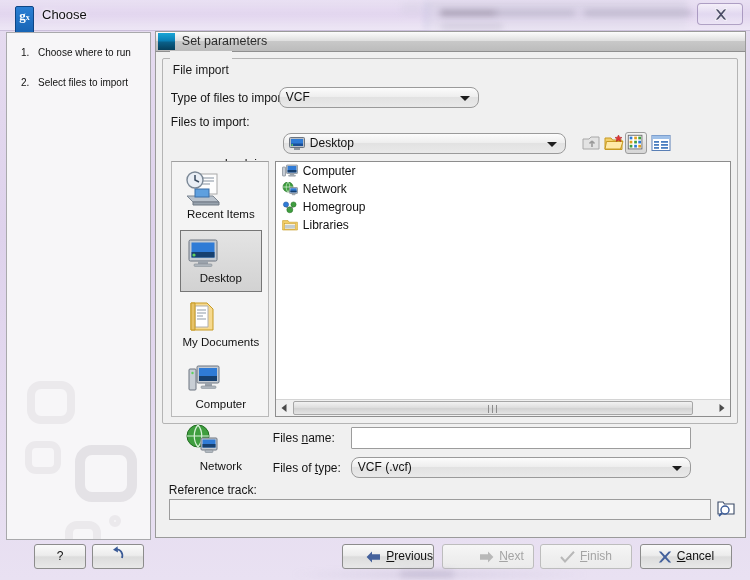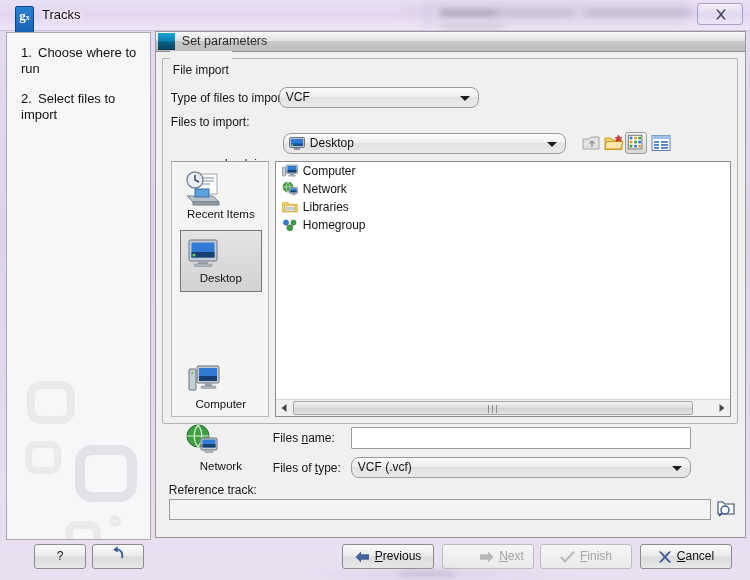--- a/index.html
+++ b/index.html
@@ -116,21 +116,21 @@
   }
   #wm1 { left: 20px; top: 348px; width: 48px; height: 43px; border-width: 8px; border-radius: 14px;}
   #wm2 { left: 18px; top: 408px; width: 36px; height: 33px; border-width: 7px; border-radius: 11px;}
   #wm3 { left: 68px; top: 412px; width: 62px; height: 57px; border-width: 10px; border-radius: 17px; border-color:#e4e2e6;}
   #wm4 { left: 58px; top: 488px; width: 36px; height: 40px; border-width: 8px; border-radius: 12px;}
   #wm5 { left: 102px; top: 482px; width: 12px; height: 12px; border-width: 5px; border-radius: 7px;}
 
   .step {
     position: relative;
     padding: 0 0 0 14px;
-    font-size: 13px;
+    font-size: 10px;
     color: #111;
     line-height: 16px;
   }
   #step1 { margin-top: 12px; }
   #step2 { margin-top: 14px; }
   .step .num { display:inline-block; width: 17px; }
 
   
   #rightpane {
     position: relative;
@@ -320,41 +320,41 @@
     white-space: nowrap;
   }
   .btn.disabled {
     color: #a4a4a4;
     border-color: #bdbdbd;
     background: linear-gradient(180deg,#f6f6f6 0%, #efefef 50%, #ebebeb 100%);
     cursor: default;
   }
   #btn-help { left: 30px; width: 52px; }
   #btn-undo { left: 88px; width: 52px; }
-  #btn-previous { left: 338px; width: 92px; }
+  #btn-previous { left: 338px; width: 92px; text-align: right; }
   #btn-next     { left: 438px; width: 92px; padding-left: 27px; }
   #btn-finish   { left: 536px; width: 92px; }
   #btn-cancel   { left: 636px; width: 92px; }
   .btn .bico { display:inline-block; vertical-align:-3px; margin-right: 5px; }
   u { text-decoration: underline; }
 </style>
 </head>
 <body>
 
 <div id="window">
 
   <div id="titlebar">
     <div class="blur-smear" id="smear-tab"></div>
     <div class="blur-smear" id="smear-panel"></div>
     <div class="blur-smear" id="smear-text1"></div>
     <div class="blur-smear" id="smear-text2"></div>
     <div class="blur-smear" id="smear-text3"></div>
 
     <div id="app-icon">g<span class="sub">x</span></div>
-    <div id="window-title">Tracks</div>
+    <div id="window-title">Choose</div>
 
     <div id="close-button">
       <svg width="16" height="14" viewBox="0 0 16 14">
         <path d="M2,1 L5,1 L8,4.5 L11,1 L14,1 L9.5,6.5 L14,12 L11,12 L8,8.5 L5,12 L2,12 L6.5,6.5 Z" fill="#4a4a66" stroke="#ffffff" stroke-width="0.8"></path>
       </svg>
     </div>
   </div>
 
   <div id="client">
 
@@ -468,20 +468,34 @@
                   <rect x="8" y="6" width="28" height="21" rx="1.5" fill="#c5cbd2" stroke="#6d7580"></rect>
                   <rect x="10.5" y="8.5" width="23" height="15" fill="#2f7bd6"></rect>
                   <rect x="10.5" y="18" width="23" height="5.5" fill="#17406f"></rect>
                   <circle cx="13" cy="21" r="1.6" fill="#5fd35f"></circle>
                   <rect x="17" y="27" width="10" height="3" fill="#9aa2ab"></rect>
                   <rect x="13" y="30" width="18" height="2.4" rx="1" fill="#b2b9c1" stroke="#80888f" stroke-width="0.6"></rect>
                 </svg>
                 <span class="nm">Desktop</span>
               </div>
 
+              <div class="shortcut" id="sc-docs">
+                <svg class="ic" viewBox="0 0 44 38">
+                  <path d="M10,5 L26,5 L32,11 L32,32 L10,32 Z" fill="#f6d98e" stroke="#c79a22"></path>
+                  <path d="M14,8 L27,8 L27,29 L14,29 Z" fill="#ffffff" stroke="#b0b0b0"></path>
+                  <g stroke="#9aa4b0" stroke-width="1.1">
+                      <path d="M16,12 H25"></path>
+                      <path d="M16,15 H25"></path>
+                      <path d="M16,18 H22"></path>
+                      <path d="M16,21 H25"></path>
+                    </g>
+                  <path d="M10,5 L14,5 L14,32 L10,32 Z" fill="#e6c268" stroke="#c79a22"></path>
+                </svg>
+                <span class="nm">My Documents</span>
+              </div>
 
               <div class="shortcut" id="sc-computer">
                 <svg class="ic" viewBox="0 0 44 38">
                   <rect x="8" y="9" width="7" height="21" rx="1" fill="#c8ced5" stroke="#6d7580"></rect>
                   <circle cx="11.5" cy="13" r="1.2" fill="#5fd35f"></circle>
                   <rect x="16" y="6" width="22" height="17" rx="1.2" fill="#c5cbd2" stroke="#6d7580"></rect>
                   <rect x="18" y="8" width="18" height="13" fill="#2f7bd6"></rect>
                   <rect x="18" y="16" width="18" height="5" fill="#17406f"></rect>
                   <rect x="24" y="23" width="7" height="3" fill="#9aa2ab"></rect>
                   <rect x="20" y="26" width="15" height="2.4" rx="1" fill="#b2b9c1" stroke="#80888f" stroke-width="0.6"></rect>
@@ -515,41 +529,41 @@
               </div>
               <div class="fileitem">
                 <svg class="fic" viewBox="0 0 16 14">
                   <circle cx="6" cy="5" r="5" fill="#3f9e3f" stroke="#1f6b1f" stroke-width="0.6"></circle>
                   <path d="M1,5 H11 M6,0 C3.6,2.6 3.6,7.4 6,10 C8.4,7.4 8.4,2.6 6,0" stroke="#d8f0d8" stroke-width="0.7" fill="none"></path>
                   <rect x="7.5" y="5.5" width="8" height="6" rx="0.6" fill="#c5cbd2" stroke="#6d7580" stroke-width="0.6"></rect>
                   <rect x="8.4" y="6.3" width="6.2" height="4" fill="#2f7bd6"></rect>
                   <rect x="8.4" y="8.6" width="6.2" height="1.7" fill="#17406f"></rect>
                   <rect x="10" y="11.6" width="3.2" height="1.3" rx="0.5" fill="#b2b9c1" stroke="#80888f" stroke-width="0.4"></rect>
                 </svg><span>Network</span>
+              </div>
+              <div class="fileitem">
+                <svg class="fic" viewBox="0 0 16 14">
+                  <circle cx="4" cy="4.5" r="2.6" fill="#2f7bd6" stroke="#1a4f96" stroke-width="0.5"></circle>
+                  <circle cx="11.5" cy="4.5" r="2.6" fill="#3f9e3f" stroke="#1f6b1f" stroke-width="0.5"></circle>
+                  <circle cx="7.8" cy="9.8" r="3" fill="#3f9e3f" stroke="#1f6b1f" stroke-width="0.5"></circle>
+                  <path d="M4,7 L7,8.5 M11.5,7 L9,8.5" stroke="#7a7a7a" stroke-width="0.8"></path>
+                </svg><span>Homegroup</span>
               </div>
               <div class="fileitem">
                 <svg class="fic" viewBox="0 0 16 14">
                   <path d="M0.6,2.6 L6,2.6 L7.2,4.2 L15.4,4.2 L15.4,12 L0.6,12 Z" fill="#f2cf6a" stroke="#c79a22" stroke-width="0.6"></path>
                   <rect x="2.4" y="5.6" width="11.2" height="5.6" fill="#f9f0d6" stroke="#c79a22" stroke-width="0.5"></rect>
                   <g stroke="#7fa0c8" stroke-width="0.9">
                       <path d="M4,7 V10.4"></path>
                       <path d="M6,7 V10.4"></path>
                       <path d="M8,7 V10.4"></path>
                       <path d="M10,7 V10.4"></path>
                       <path d="M12,7 V10.4"></path>
                     </g>
                 </svg><span>Libraries</span>
-              </div>
-              <div class="fileitem">
-                <svg class="fic" viewBox="0 0 16 14">
-                  <circle cx="4" cy="4.5" r="2.6" fill="#2f7bd6" stroke="#1a4f96" stroke-width="0.5"></circle>
-                  <circle cx="11.5" cy="4.5" r="2.6" fill="#3f9e3f" stroke="#1f6b1f" stroke-width="0.5"></circle>
-                  <circle cx="7.8" cy="9.8" r="3" fill="#3f9e3f" stroke="#1f6b1f" stroke-width="0.5"></circle>
-                  <path d="M4,7 L7,8.5 M11.5,7 L9,8.5" stroke="#7a7a7a" stroke-width="0.8"></path>
-                </svg><span>Homegroup</span>
               </div>
 
               <div id="hscroll">
                 <div class="sb-arrow" id="sb-left">
                   <svg width="17" height="16" viewBox="0 0 17 16">
                     <path d="M10.5,4 L10.5,12 L5.5,8 Z" fill="#4b4b4b"></path>
                   </svg>
                 </div>
                 <div id="sb-thumb">
                   <span class="grip"></span>

